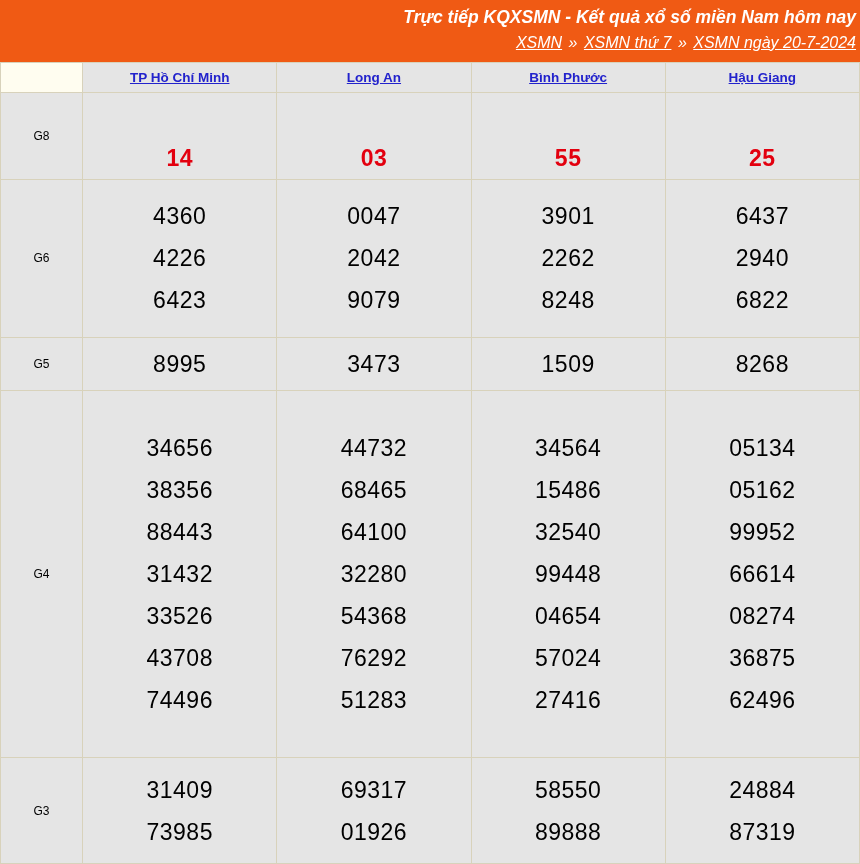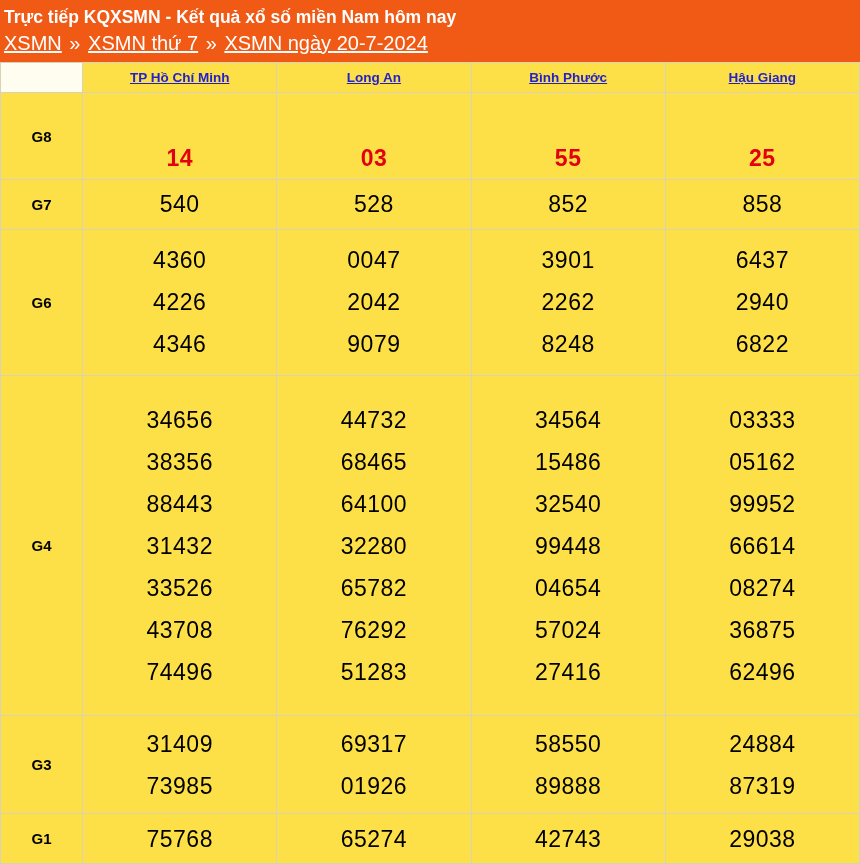--- a/index.html
+++ b/index.html
@@ -20,31 +20,32 @@
     width: 860px;
     height: 864px;
     display: flex;
     flex-direction: column;
   }
 
   
   .header {
     background: #f05a14;
     color: #ffffff;
-    text-align: left;
+    text-align: right;
     padding: 5px 4px 7px 4px;
+    font-style: italic;
   }
   .header-title {
     font-size: 17.5px;
     font-weight: bold;
     line-height: 24px;
     white-space: nowrap;
   }
   .header-sub {
-    font-size: 20px;
+    font-size: 16px;
     line-height: 24px;
     margin-top: 2px;
     white-space: nowrap;
   }
   .header-sub a {
     color: #ffffff;
     text-decoration: underline;
   }
   .header-sep {
     color: #ffffff;
@@ -53,43 +54,43 @@
 
   
   .result-table {
     border-collapse: collapse;
     width: 860px;
     table-layout: fixed;
     flex: 1 1 auto;
   }
   .result-table td, .result-table th {
     border: 1px solid #d8d2bb;
-    background: #fde047;
+    background: #e5e5e5;
     text-align: center;
     vertical-align: middle;
     padding: 0;
   }
   .col-label { width: 82px; }
   .col-prov  { width: 194px; }
 
   thead th {
     height: 30px;
     font-size: 13.5px;
     font-weight: bold;
     background: #fffdf0;
   }
   thead th a {
     color: #2222cc;
     text-decoration: underline;
   }
   thead th.corner { background: #fffdf0; }
 
   .label-cell {
-    font-size: 15px;
-    font-weight: bold;
+    font-size: 12px;
+    font-weight: normal;
     color: #000;
     margin-top: 36px;
   }
 
   .num {
     font-size: 23px;
     line-height: 42px;
     letter-spacing: 0.5px;
   }
   .special .num,
@@ -157,88 +158,88 @@
             <div class="line num">03</div>
           </td>
           <td class="multi-cell">
             <div class="line num">55</div>
           </td>
           <td class="multi-cell">
             <div class="line num">25</div>
           </td>
         </tr>
         <tr class="normal">
-          <td class="label-cell">G7</td>
-          <td class="multi-cell">
-            <div class="line num">540</div>
-          </td>
-          <td class="multi-cell">
-            <div class="line num">528</div>
-          </td>
-          <td class="multi-cell">
-            <div class="line num">852</div>
-          </td>
-          <td class="multi-cell">
-            <div class="line num">858</div>
-          </td>
-        </tr>
-        <tr class="normal">
           <td class="label-cell">G6</td>
           <td class="multi-cell">
             <div class="line num">4360</div>
             <div class="line num">4226</div>
-            <div class="line num">4346</div>
+            <div class="line num">6423</div>
           </td>
           <td class="multi-cell">
             <div class="line num">0047</div>
             <div class="line num">2042</div>
             <div class="line num">9079</div>
           </td>
           <td class="multi-cell">
             <div class="line num">3901</div>
             <div class="line num">2262</div>
             <div class="line num">8248</div>
           </td>
           <td class="multi-cell">
             <div class="line num">6437</div>
             <div class="line num">2940</div>
             <div class="line num">6822</div>
+          </td>
+        </tr>
+        <tr class="normal">
+          <td class="label-cell">G5</td>
+          <td class="multi-cell">
+            <div class="line num">8995</div>
+          </td>
+          <td class="multi-cell">
+            <div class="line num">3473</div>
+          </td>
+          <td class="multi-cell">
+            <div class="line num">1509</div>
+          </td>
+          <td class="multi-cell">
+            <div class="line num">8268</div>
           </td>
         </tr>
         <tr class="normal">
           <td class="label-cell">G4</td>
           <td class="multi-cell">
             <div class="line num">34656</div>
             <div class="line num">38356</div>
             <div class="line num">88443</div>
             <div class="line num">31432</div>
             <div class="line num">33526</div>
             <div class="line num">43708</div>
             <div class="line num">74496</div>
           </td>
           <td class="multi-cell">
             <div class="line num">44732</div>
             <div class="line num">68465</div>
             <div class="line num">64100</div>
             <div class="line num">32280</div>
-            <div class="line num">65782</div>
+            <div class="line num">54368</div>
             <div class="line num">76292</div>
             <div class="line num">51283</div>
           </td>
           <td class="multi-cell">
             <div class="line num">34564</div>
             <div class="line num">15486</div>
             <div class="line num">32540</div>
             <div class="line num">99448</div>
             <div class="line num">04654</div>
             <div class="line num">57024</div>
             <div class="line num">27416</div>
           </td>
           <td class="multi-cell">
-            <div class="line num">03333</div>
+            <div class="line num">05134</div>
             <div class="line num">05162</div>
             <div class="line num">99952</div>
             <div class="line num">66614</div>
             <div class="line num">08274</div>
             <div class="line num">36875</div>
             <div class="line num">62496</div>
           </td>
         </tr>
         <tr class="normal">
           <td class="label-cell">G3</td>
@@ -252,31 +253,16 @@
           </td>
           <td class="multi-cell">
             <div class="line num">58550</div>
             <div class="line num">89888</div>
           </td>
           <td class="multi-cell">
             <div class="line num">24884</div>
             <div class="line num">87319</div>
           </td>
         </tr>
-        <tr class="normal">
-          <td class="label-cell">G1</td>
-          <td class="multi-cell">
-            <div class="line num">75768</div>
-          </td>
-          <td class="multi-cell">
-            <div class="line num">65274</div>
-          </td>
-          <td class="multi-cell">
-            <div class="line num">42743</div>
-          </td>
-          <td class="multi-cell">
-            <div class="line num">29038</div>
-          </td>
-        </tr>
       </tbody>
   </table>
 
 </div>
 
 </body></html>

